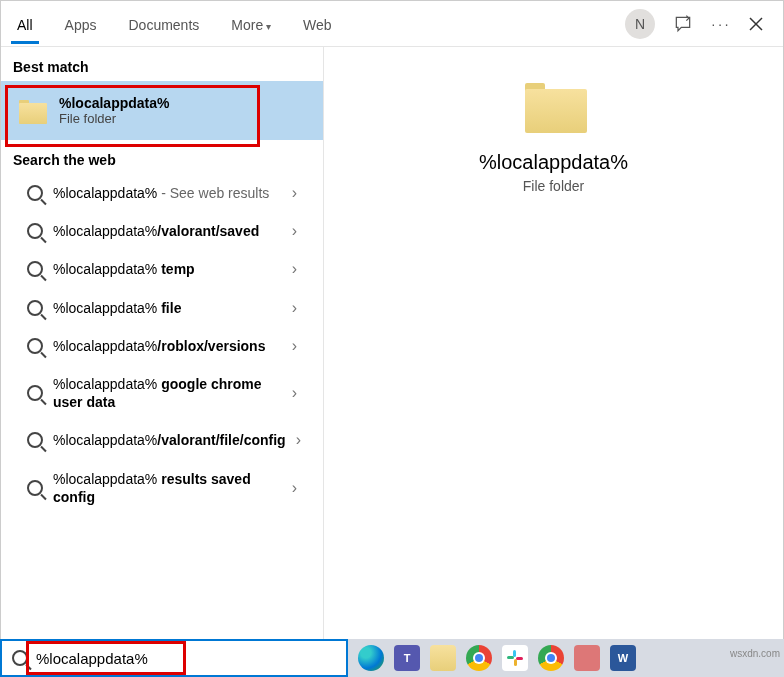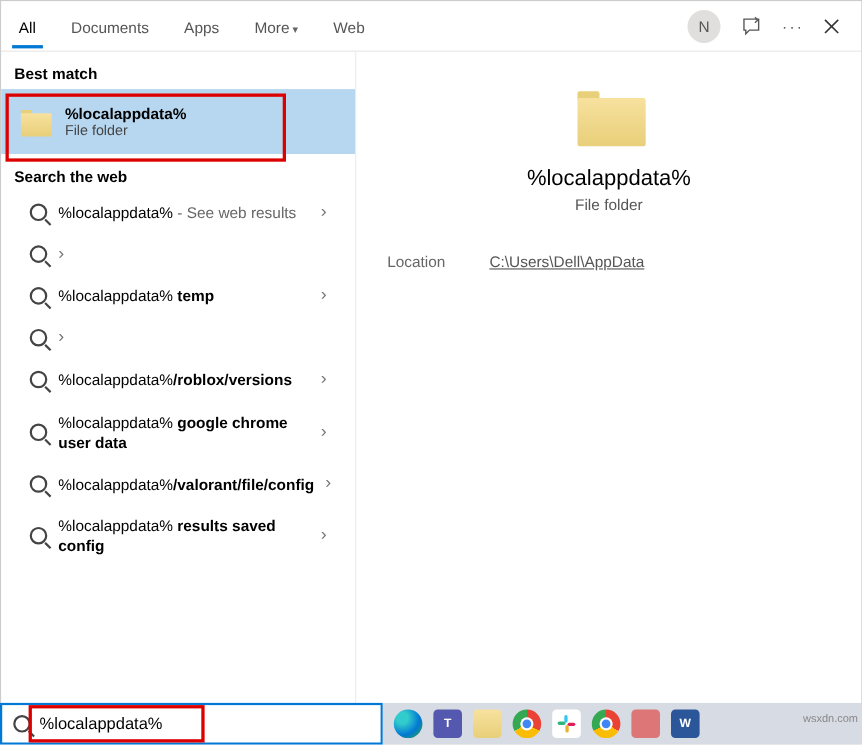--- a/index.html
+++ b/index.html
@@ -153,22 +153,22 @@
       position: absolute; bottom: 18px; right: 4px; font-size: 10px; color: #888;
     }
   </style>
 </head>
 <body>
 
 <div class="window">
   <div class="header">
     <div class="tabs">
       <div class="tab active">All</div>
+      <div class="tab">Apps</div>
       <div class="tab">Documents</div>
-      <div class="tab">Apps</div>
       <div class="tab chev-d">More</div>
       <div class="tab">Web</div>
     </div>
     <div class="header-right">
       <div class="avatar">N</div>
       <svg width="20" height="20" viewBox="0 0 24 24" fill="none" stroke="#555" stroke-width="1.5">
           <path d="M4 4h16v12H10l-4 4v-4H4z"></path>
           <path d="M16 2l3 3-3 3"></path>
         </svg>
       <span style="color:#555;letter-spacing:2px">···</span>
@@ -195,29 +195,31 @@
       <div class="section-header">Search the web</div>
 
       <div id="web-list">
           <div class="web-item">
             <div class="search-icon-s"></div>
             <div class="text"><span>%localappdata%</span><b></b><span class="suffix"> - See web results</span></div>
             <span class="chev">›</span>
           </div>
           <div class="web-item">
             <div class="search-icon-s"></div>
+            <div class="text"><span>%localappdata%</span><b>/valorant/saved</b><span class="suffix"></span></div>
             <span class="chev">›</span>
           </div>
           <div class="web-item">
             <div class="search-icon-s"></div>
             <div class="text"><span>%localappdata%</span><b> temp</b><span class="suffix"></span></div>
             <span class="chev">›</span>
           </div>
           <div class="web-item">
             <div class="search-icon-s"></div>
+            <div class="text"><span>%localappdata%</span><b> file</b><span class="suffix"></span></div>
             <span class="chev">›</span>
           </div>
           <div class="web-item">
             <div class="search-icon-s"></div>
             <div class="text"><span>%localappdata%</span><b>/roblox/versions</b><span class="suffix"></span></div>
             <span class="chev">›</span>
           </div>
           <div class="web-item">
             <div class="search-icon-s"></div>
             <div class="text"><span>%localappdata%</span><b> google chrome user data</b><span class="suffix"></span></div>
@@ -236,24 +238,20 @@
         </div>
     </div>
 
     <div class="right">
       <div class="preview-head">
         <div class="folder-large"></div>
         <div class="preview-title">%localappdata%</div>
         <div class="preview-sub">File folder</div>
       </div>
 
-      <div class="loc-row">
-        <span class="loc-key">Location</span>
-        <span class="loc-val">C:\Users\Dell\AppData</span>
-      </div>
 
     </div>
   </div>
 </div>
 
 <div class="searchbar">
   <div class="search-icon-s"></div>
   <input value="%localappdata%" style="">
   <div class="red-box" style="top:0;left:24px;width:160px;height:34px"></div>
 </div>

